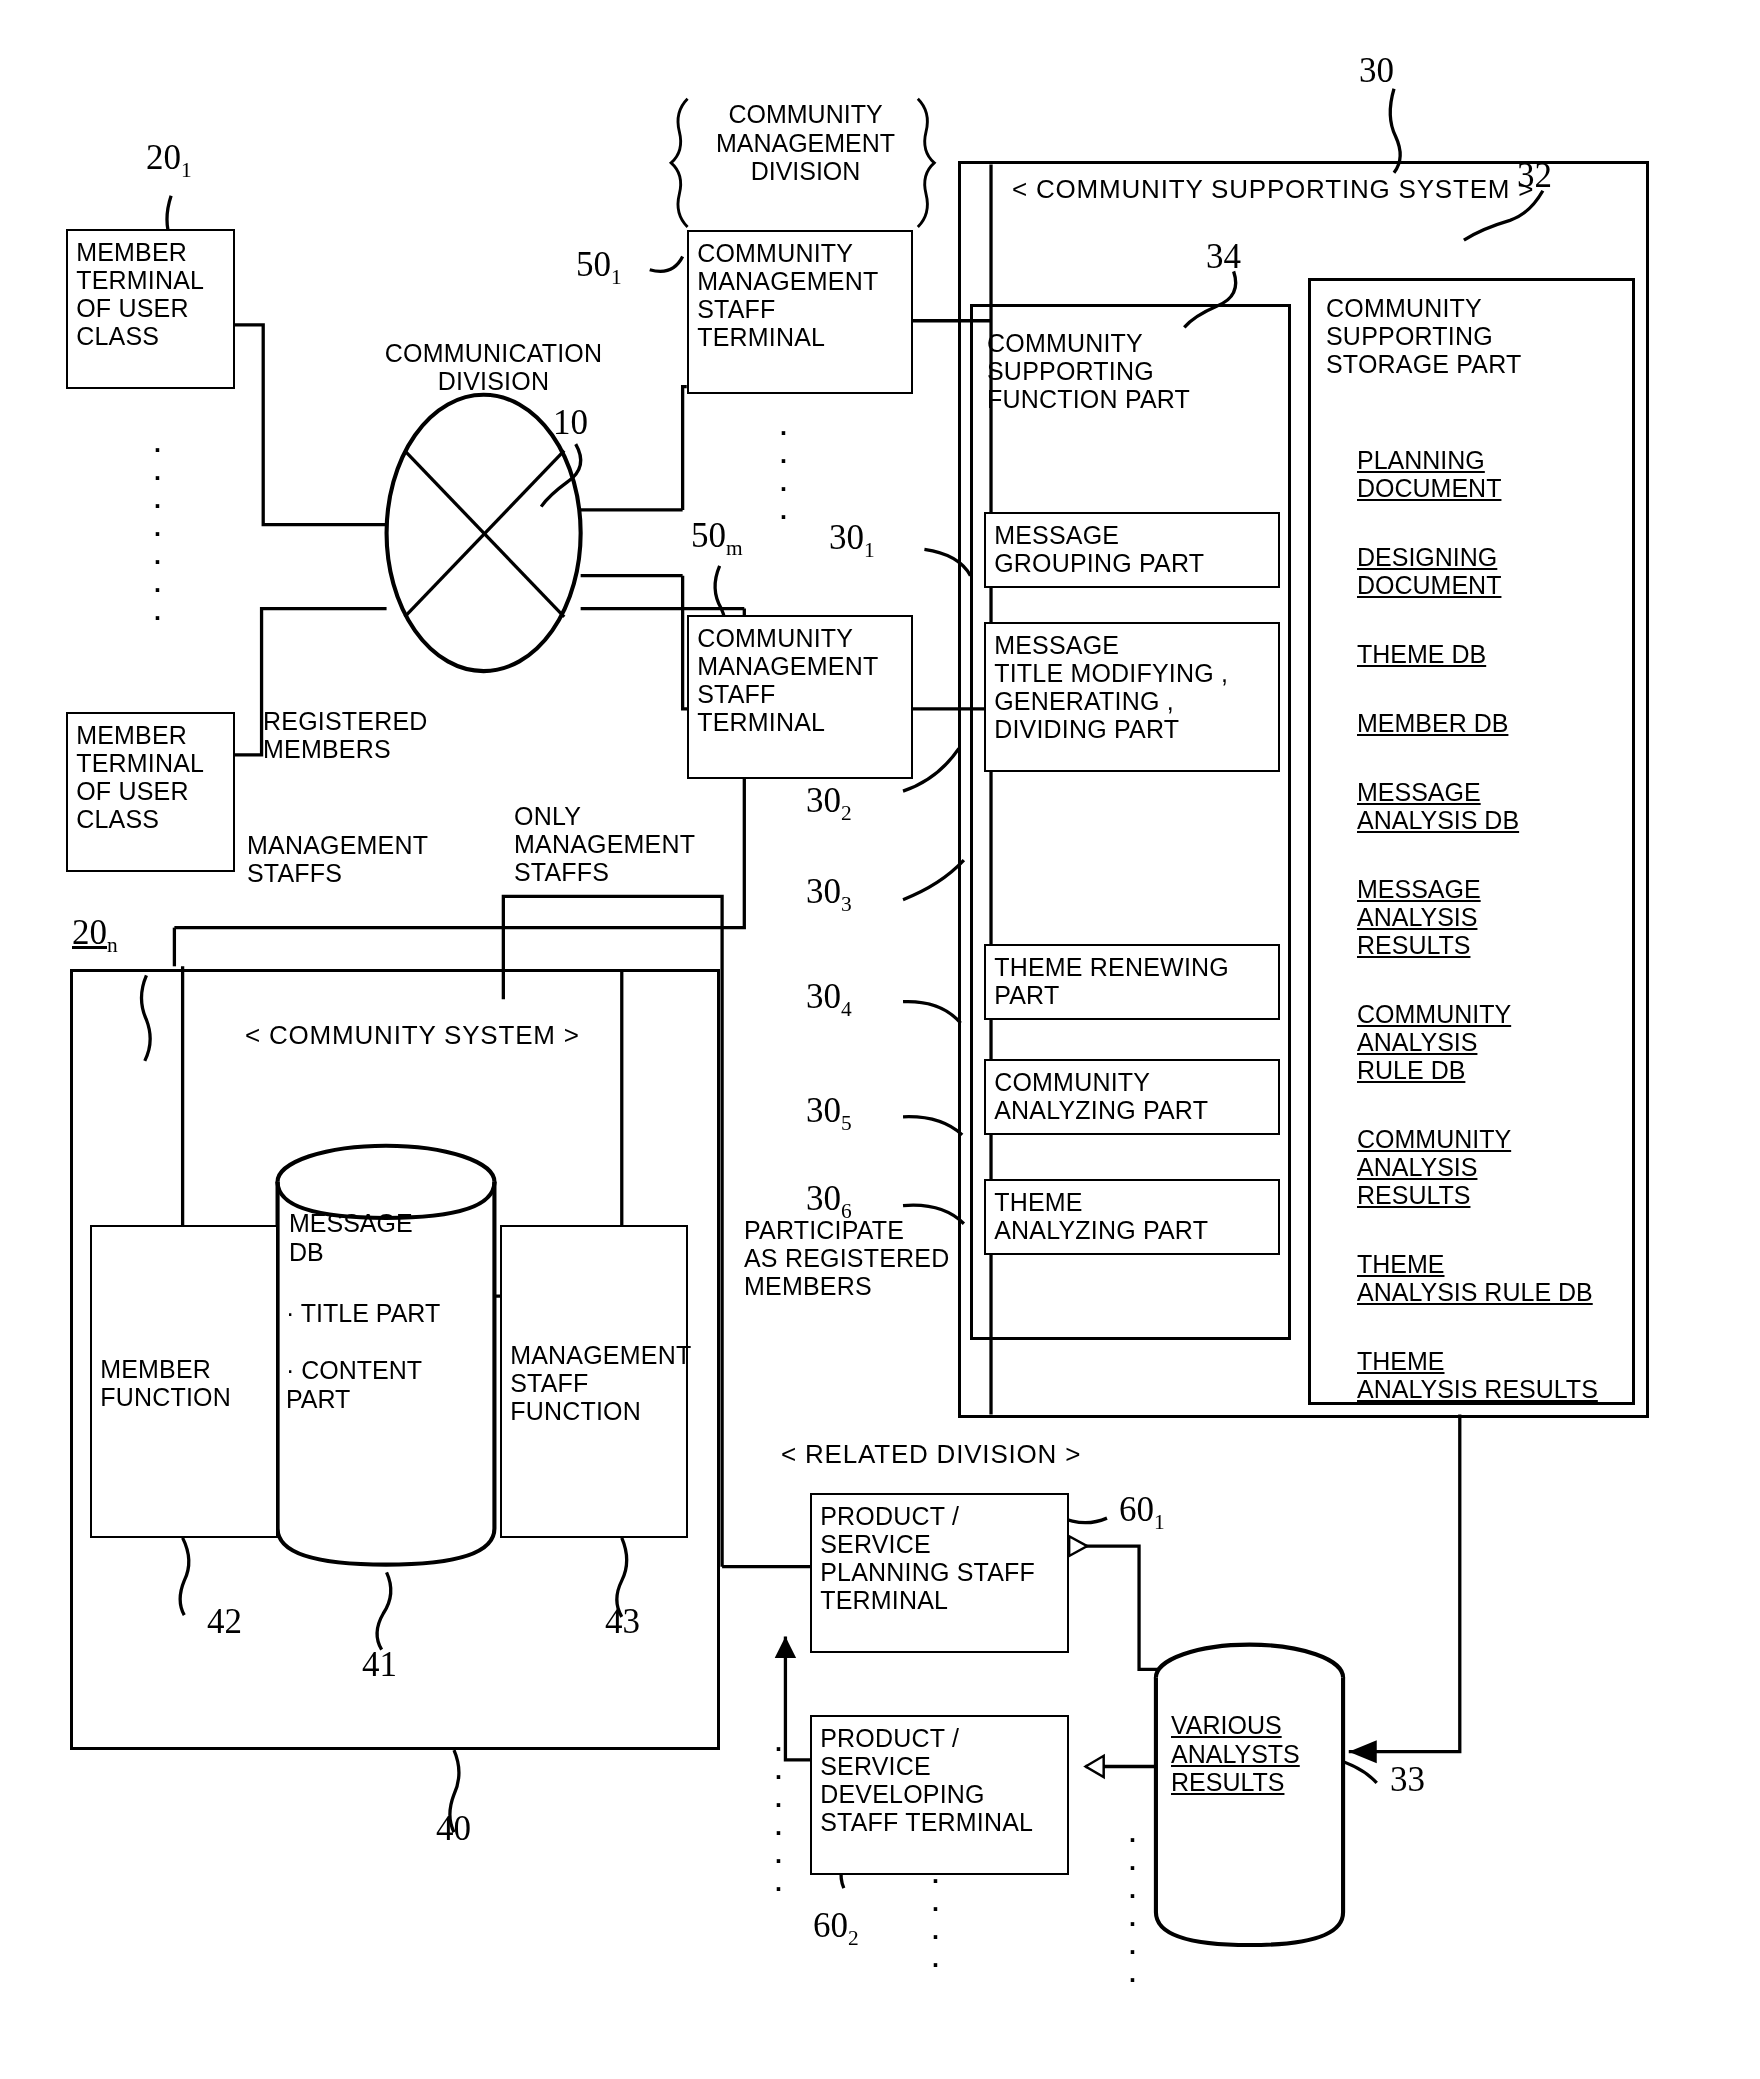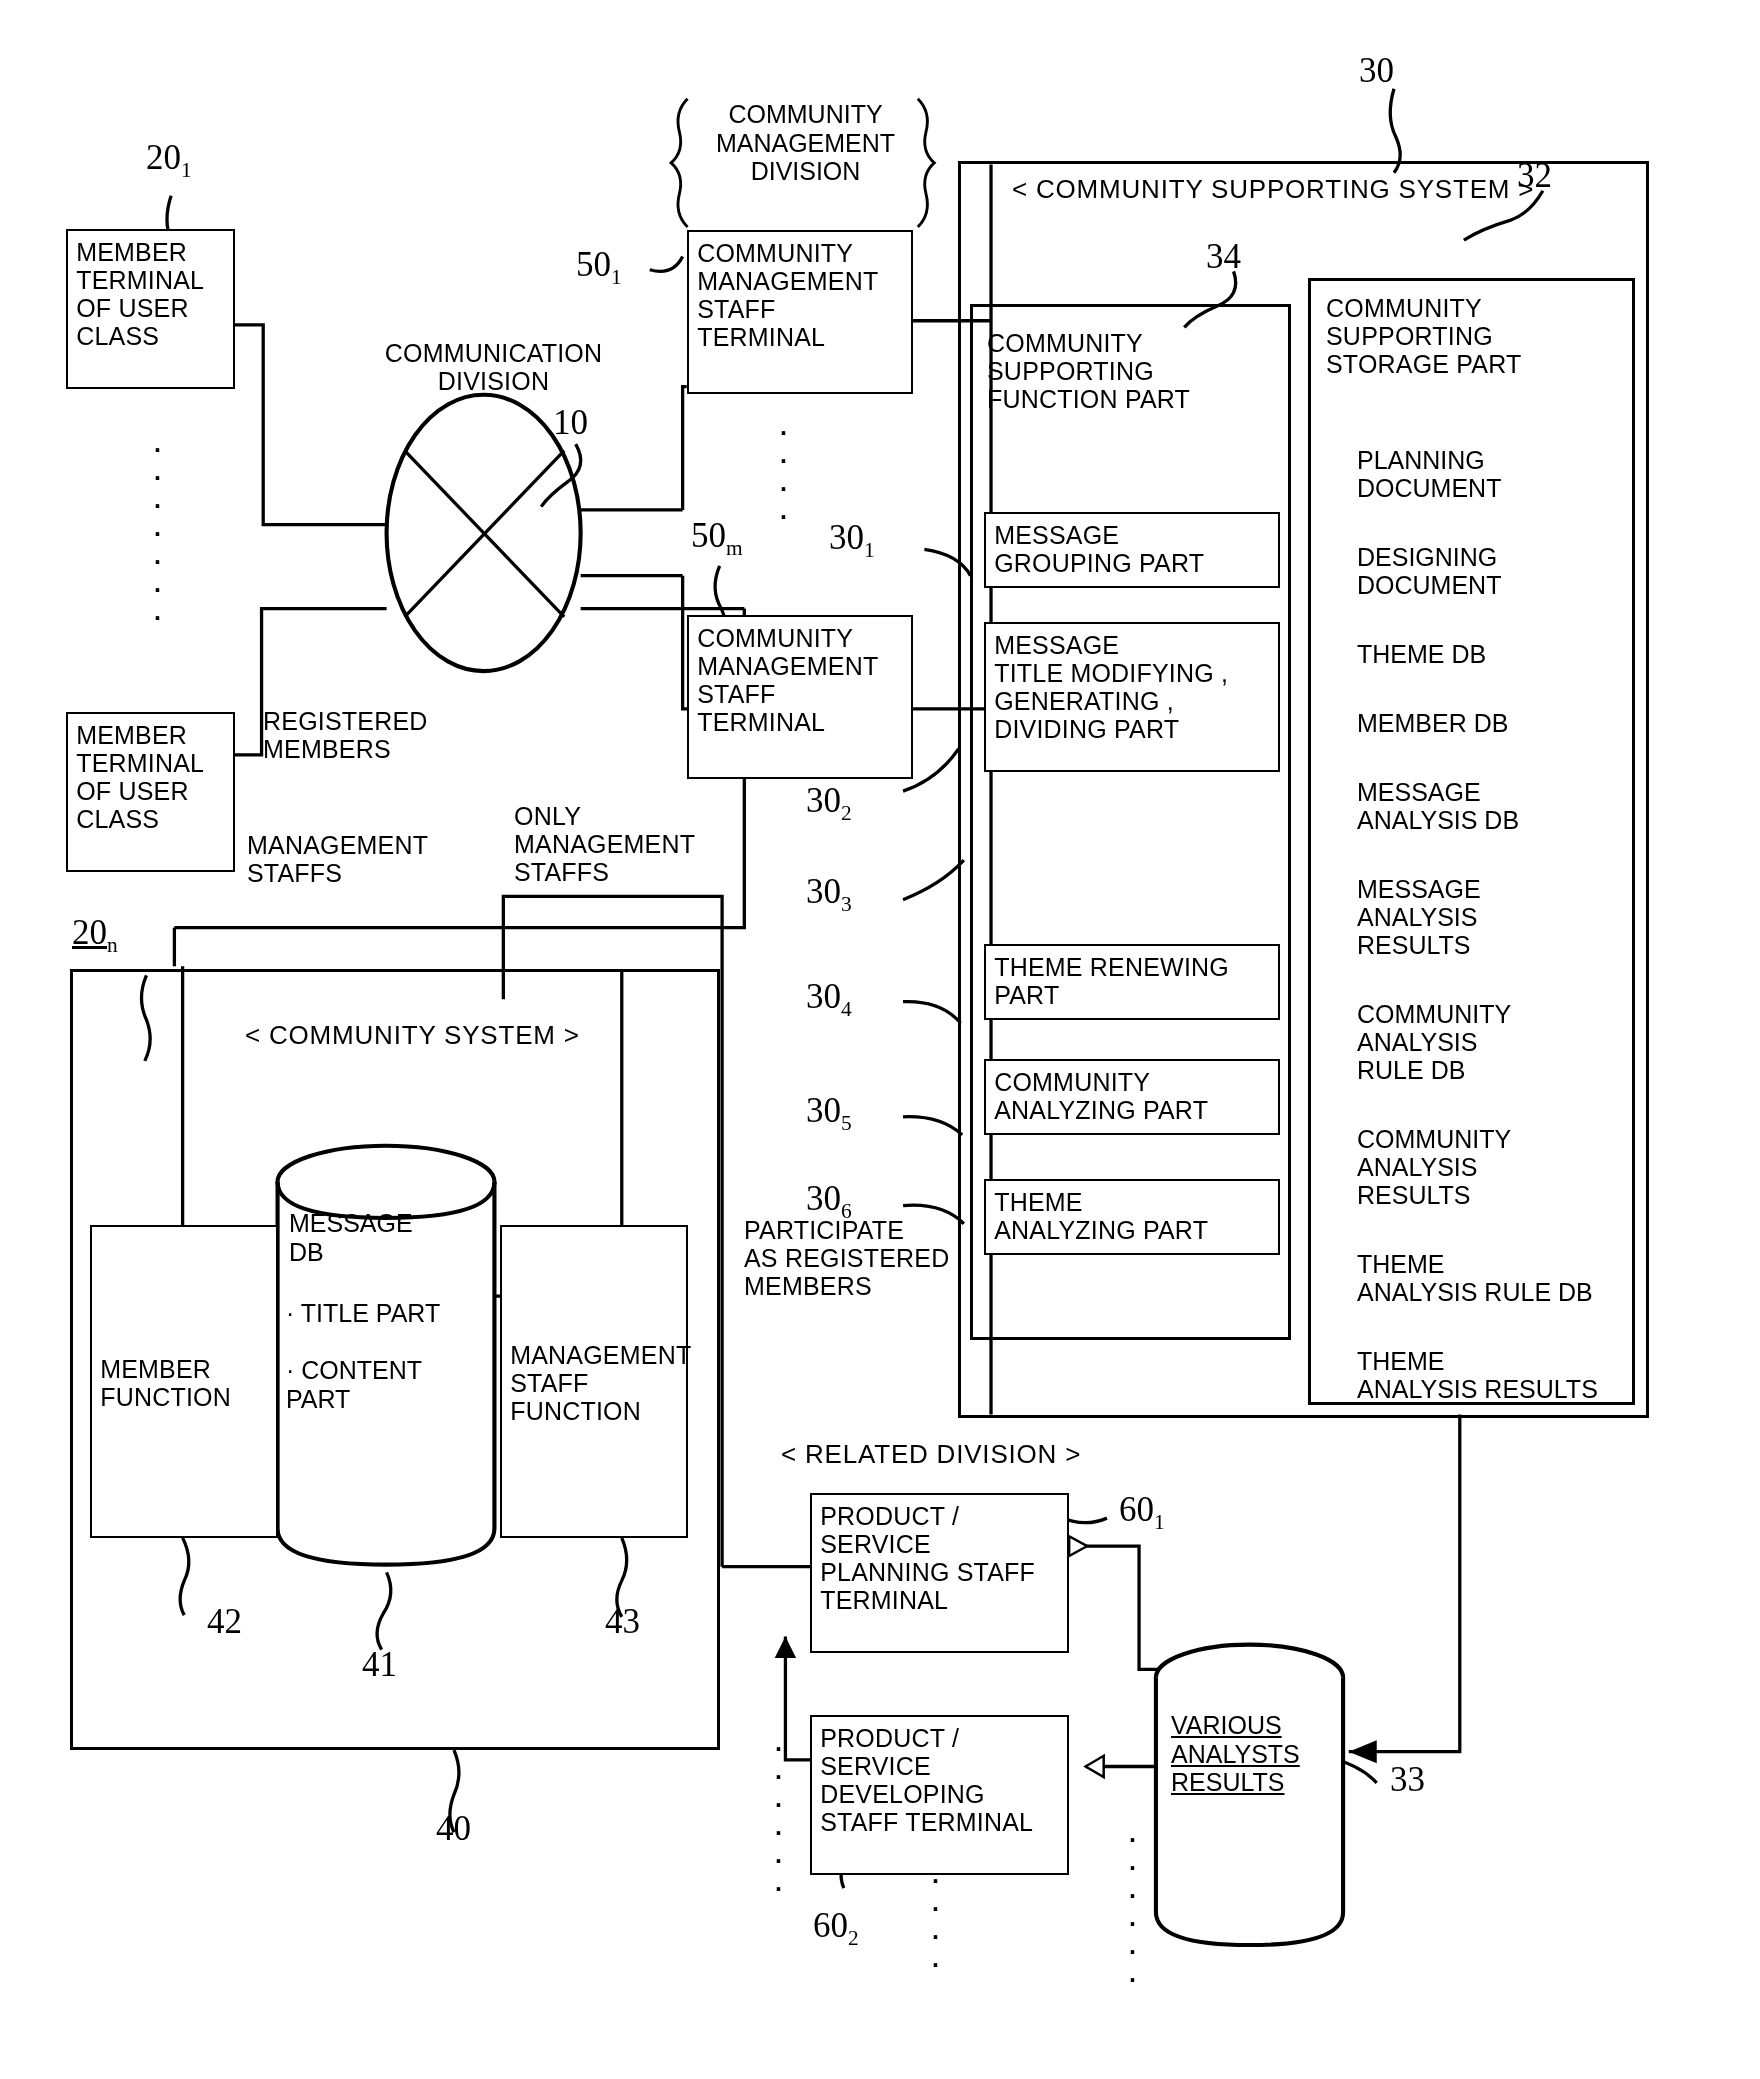--- a/index.html
+++ b/index.html
@@ -63,20 +63,21 @@
     line-height:28px;
     letter-spacing:0;
     text-align:center;
     font-weight:700;
   }
   .storage-list{
     position:absolute;
     font-size:25px;
     line-height:1.12;
     white-space:pre-line;
+    text-decoration:underline;
   }
   .storage-list .item{margin-bottom:13px;}
   .cyl-label{
     position:absolute;
     font-size:25px;
     line-height:1.14;
     white-space:pre-line;
   }
   .bracket-label{
     position:absolute;

